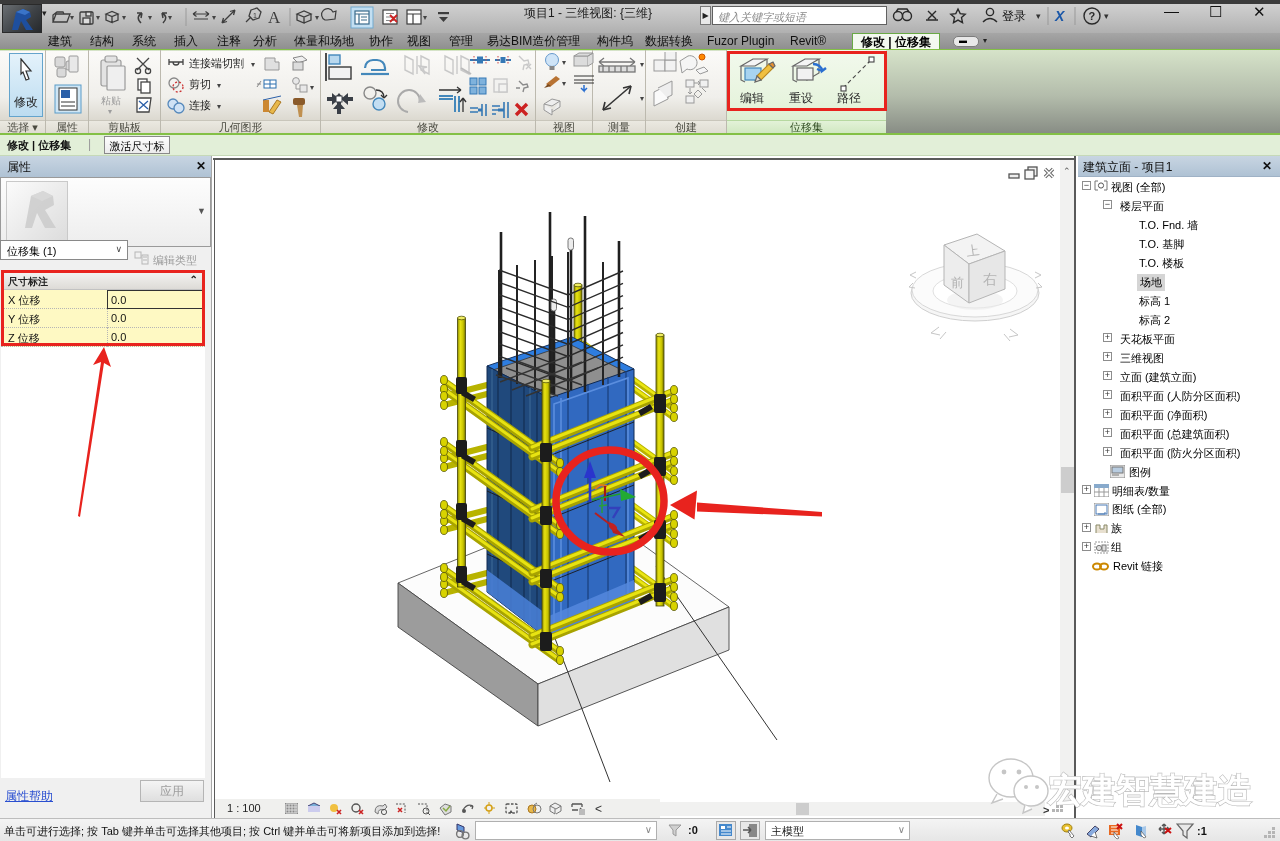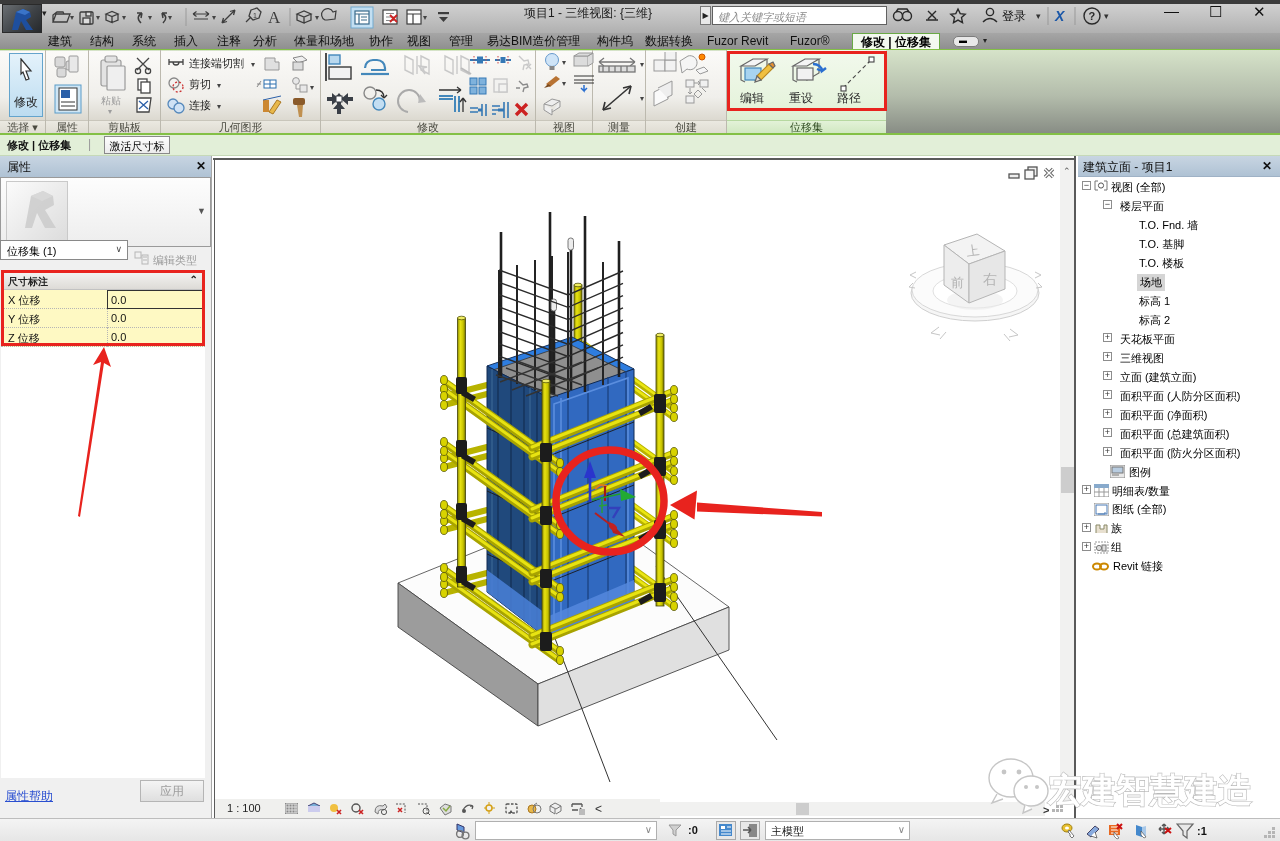--- a/index.html
+++ b/index.html
@@ -184,22 +184,22 @@
 <div class="rtab" style="left:174px;">插入</div>
 <div class="rtab" style="left:217px;">注释</div>
 <div class="rtab" style="left:253px;">分析</div>
 <div class="rtab" style="left:294px;">体量和场地</div>
 <div class="rtab" style="left:369px;">协作</div>
 <div class="rtab" style="left:407px;">视图</div>
 <div class="rtab" style="left:449px;">管理</div>
 <div class="rtab" style="left:487px;">易达BIM造价管理</div>
 <div class="rtab" style="left:597px;">构件坞</div>
 <div class="rtab" style="left:645px;">数据转换</div>
-<div class="rtab" style="left:707px;">Fuzor Revit</div>
-<div class="rtab" style="left:790px;">Fuzor®</div>
+<div class="rtab" style="left:707px;">Fuzor Plugin</div>
+<div class="rtab" style="left:790px;">Revit®</div>
 <div id="ctxtab" class="abs">修改 | 位移集</div>
 <div id="ribbonmin" class="abs">
     <span style="position:absolute;left:5px;top:-1px;font-size:8px;">▬</span>
   </div>
 <div class="abs" style="left:983px;top:36px;font-size:8px;color:#222;">▾</div>
 
 <div id="ribbon" class="abs">
   <div id="panelarea"></div>
 
   <div class="panel" style="left:0;width:46px;">
@@ -988,20 +988,21 @@
     <div class="titem" style="left:33px;top:384px;">组</div>
     <svg class="titem" style="left:14px;top:404px;" width="18" height="13" viewBox="0 0 18 13">
         <ellipse cx="5" cy="6.5" rx="4" ry="3" fill="none" stroke="#cc8800" stroke-width="2"></ellipse>
         <ellipse cx="12" cy="6.5" rx="4" ry="3" fill="none" stroke="#cc8800" stroke-width="2"></ellipse>
       </svg>
     <div class="titem" style="left:35px;top:403px;">Revit 链接</div>
   </div>
 </div>
 
 <div id="statusbar" class="abs">
+  <span style="position:absolute;left:4px;top:5px;">单击可进行选择; 按 Tab 键并单击可选择其他项目; 按 Ctrl 键并单击可将新项目添加到选择!</span>
   <svg style="position:absolute;left:453px;top:3px;" width="18" height="18" viewBox="0 0 18 18">
     <path d="M4 2 l7 3 v6 l-7 -3 Z" fill="#6699dd" stroke="#336"></path>
     <circle cx="7" cy="12" r="3.4" fill="none" stroke="#777" stroke-width="1.4"></circle>
       <circle cx="12.5" cy="13.5" r="3.4" fill="none" stroke="#777" stroke-width="1.4"></circle>
   </svg>
   <div style="position:absolute;left:475px;top:2px;width:182px;height:19px;background:#fff;border:1px solid #b0b0b0;">
       <span style="position:absolute;right:4px;top:2px;color:#888;font-size:10px;">∨</span>
     </div>
   <svg style="position:absolute;left:668px;top:4px;" width="16" height="16" viewBox="0 0 16 16">
       <path d="M1 2 h12 l-5 5 v6 l-3 -2 v-4 Z" fill="#d0d0d0" stroke="#999"></path>

